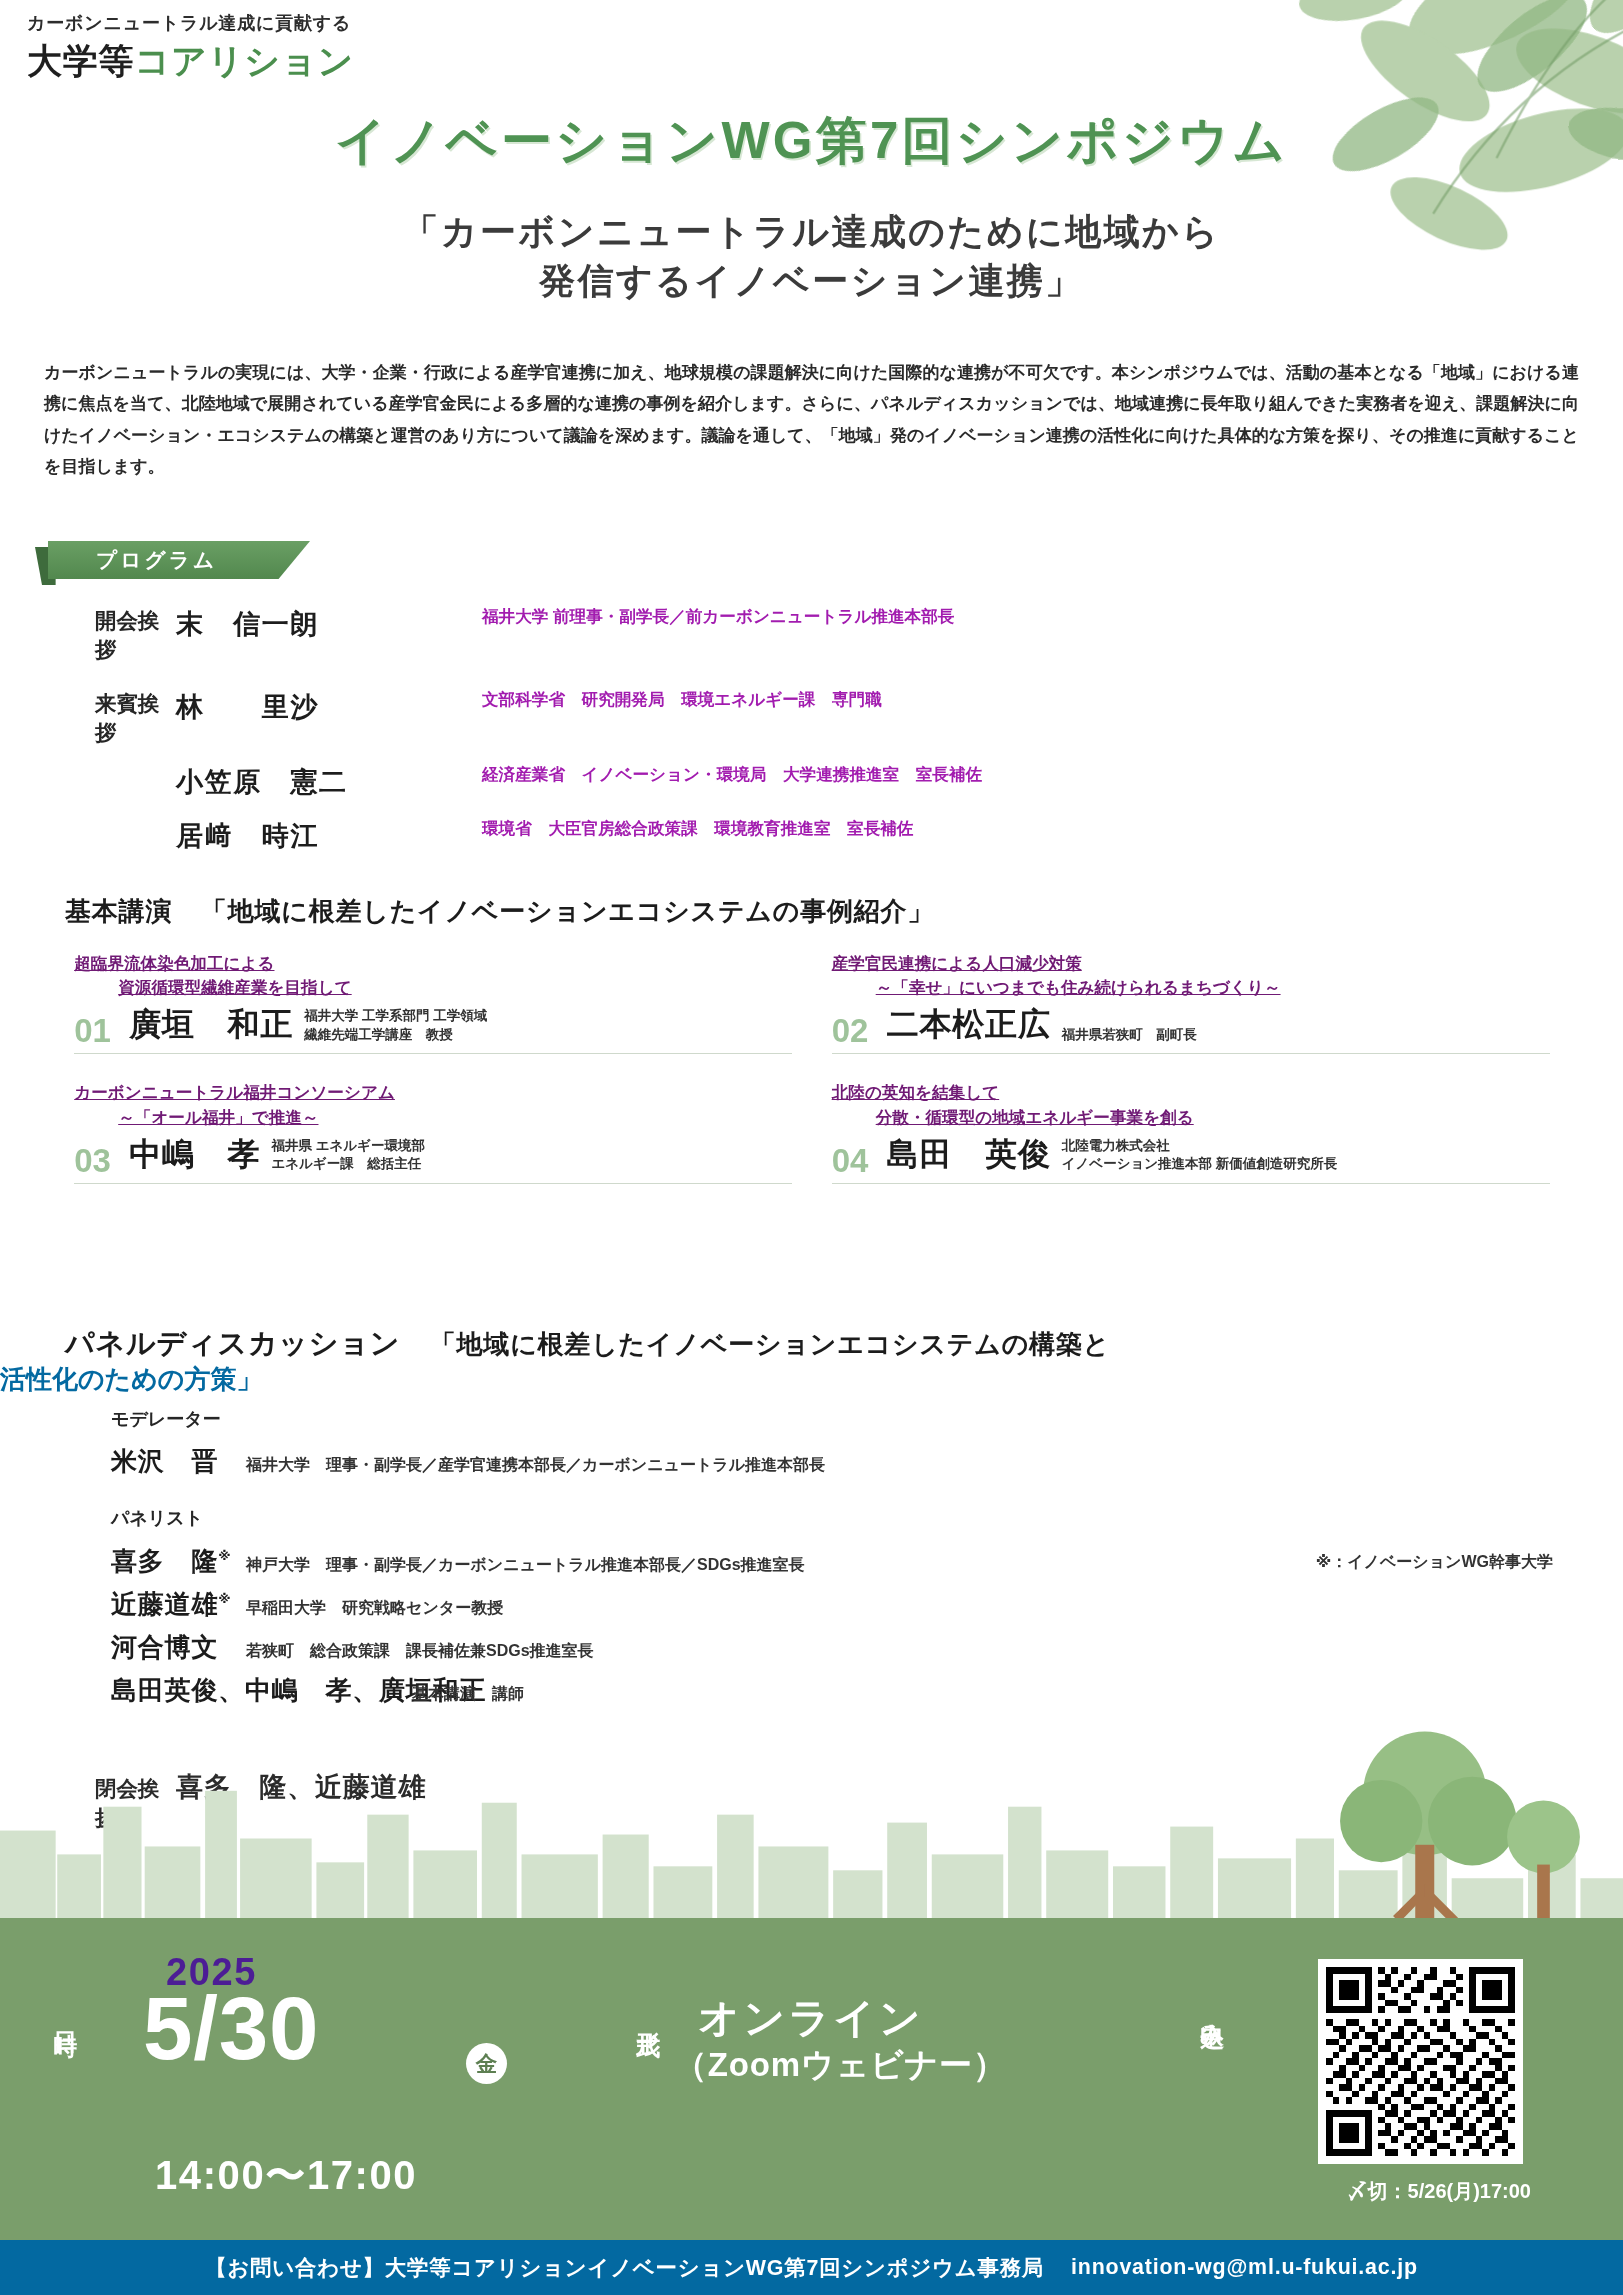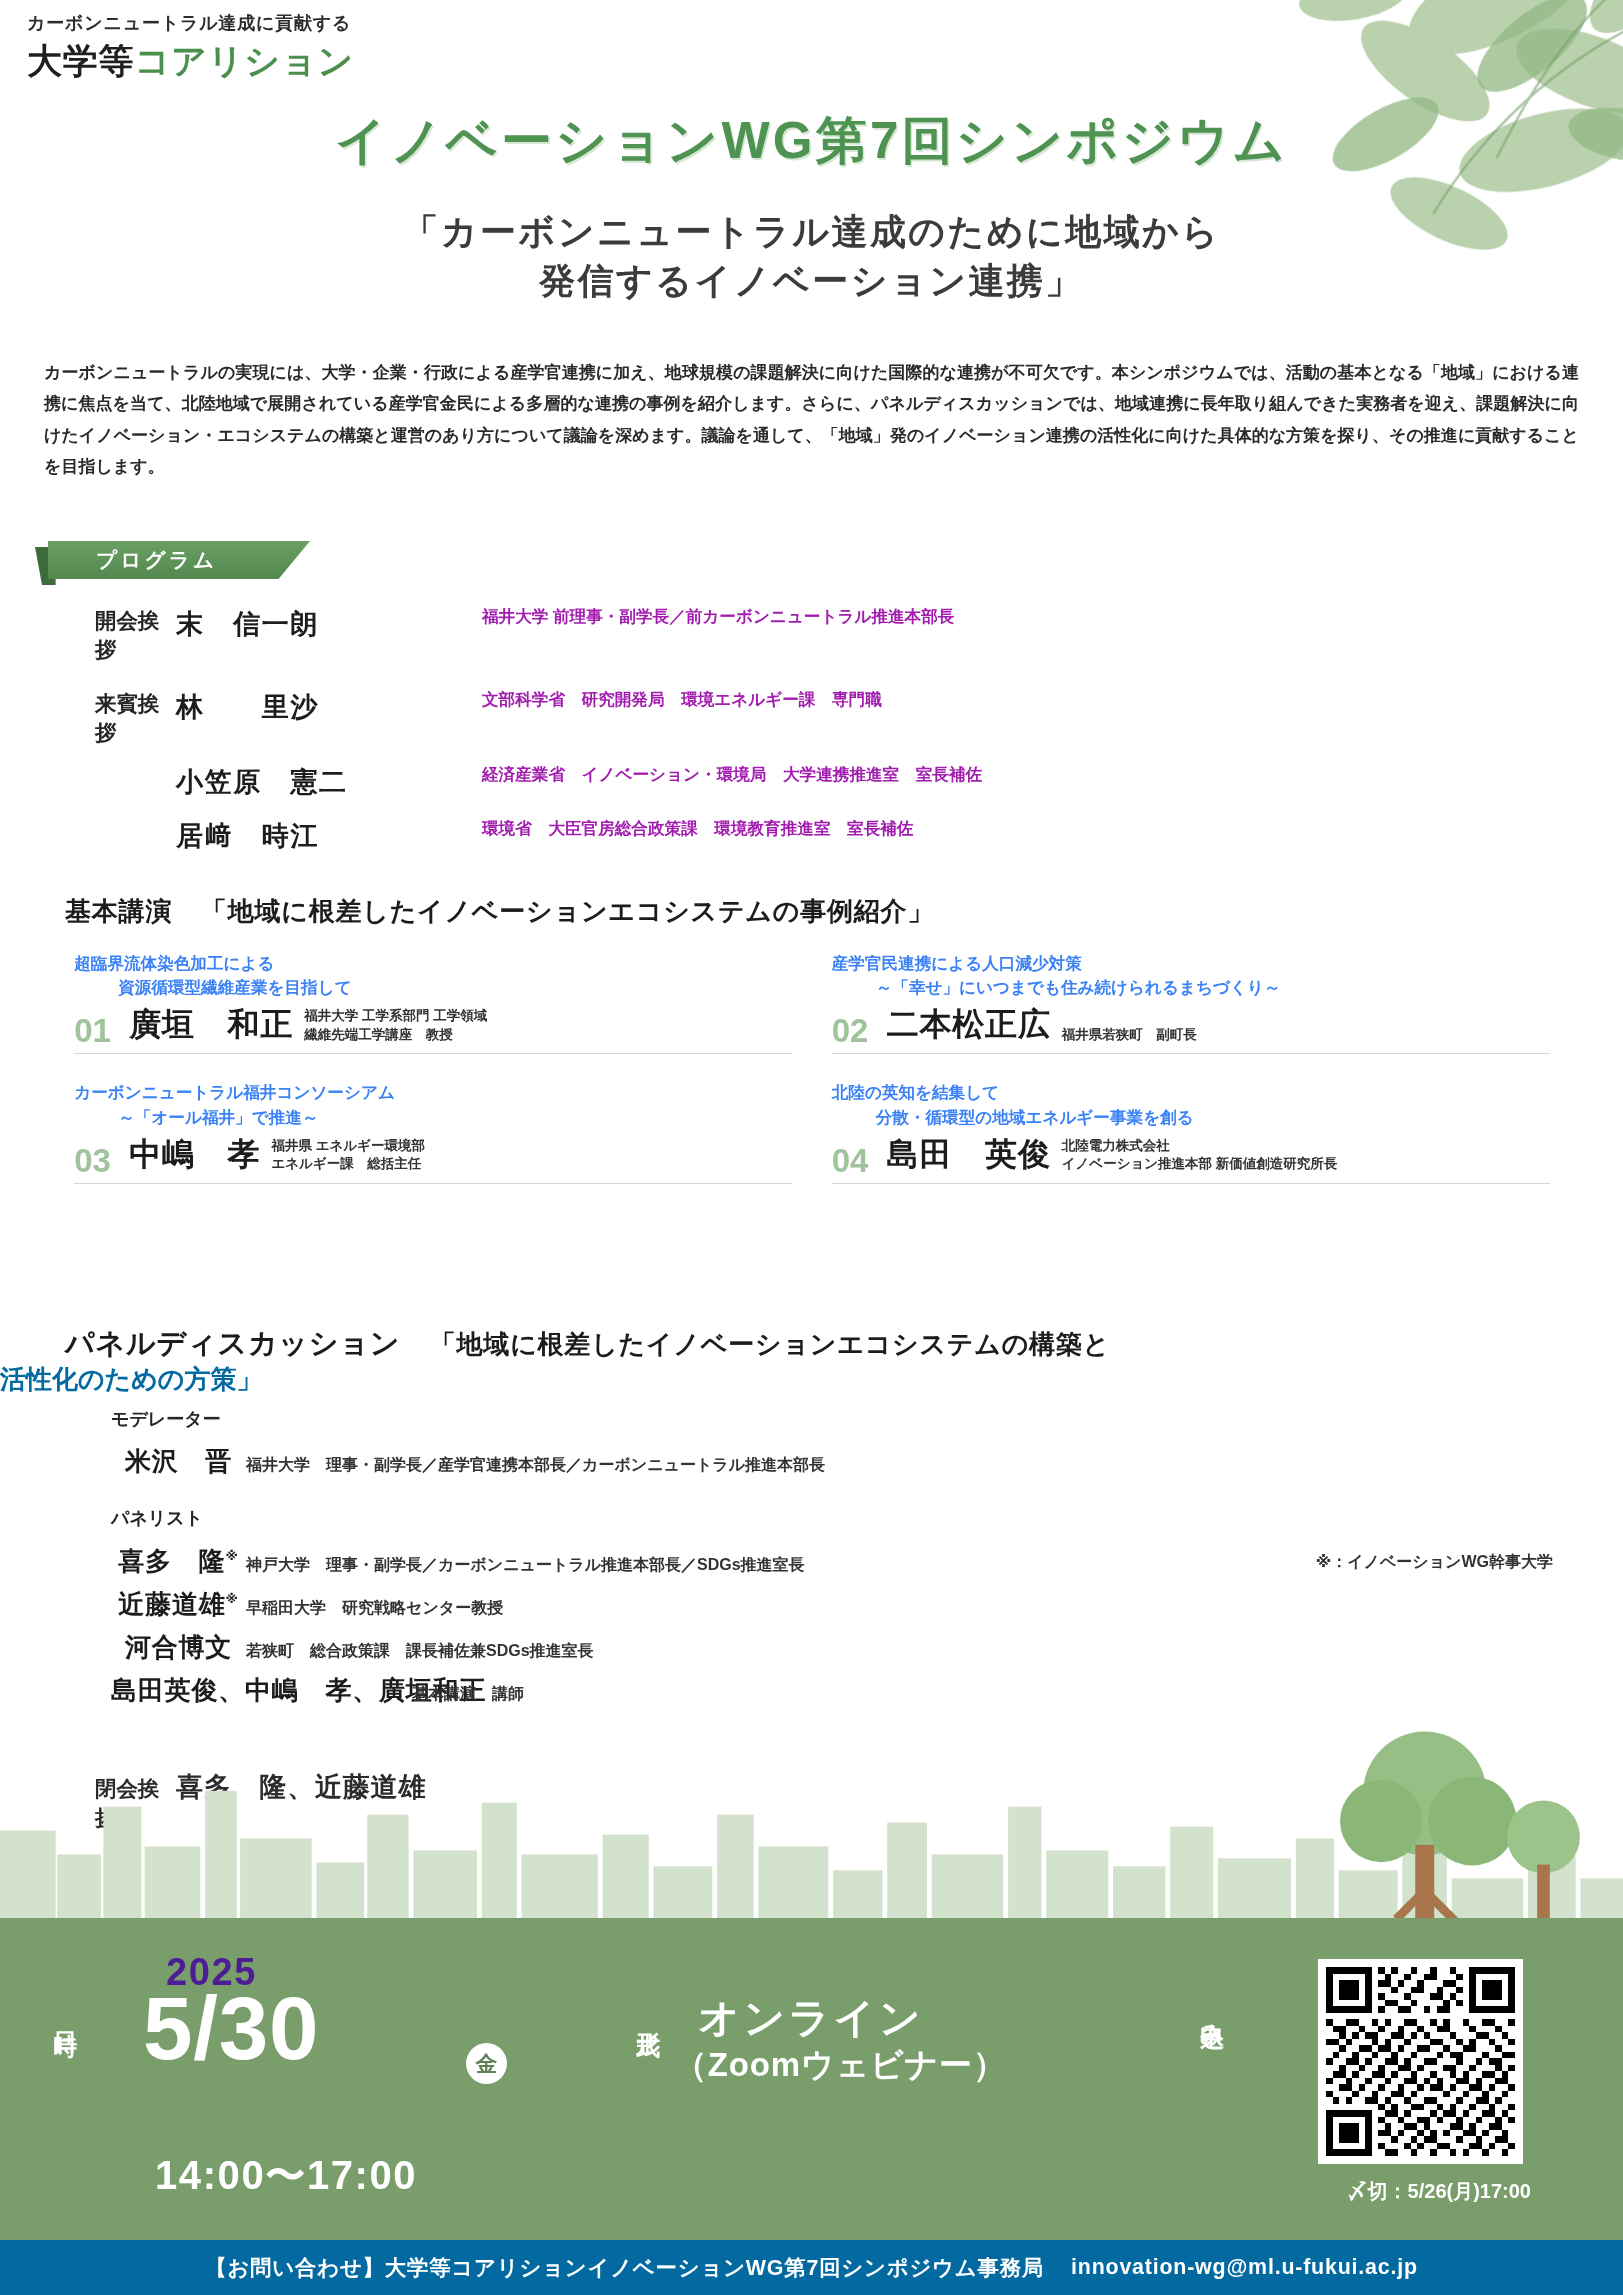--- a/index.html
+++ b/index.html
@@ -174,24 +174,25 @@
     left: 71px;
     top: 947px;
     width: 1482px;
     display: grid;
     grid-template-columns: 1fr 1fr;
     column-gap: 33px;
     row-gap: 14.3px;
   }
   .kn-card { padding: 4.8px 3.2px 8px 3.2px; }
   .kn-sub {
-    color: #3b82f6;
+    color: #701a75;
     font-size: 16.6px;
     font-weight: bold;
     line-height: 1.45;
+    text-decoration: underline;
   }
   .kn-sub .l2 { display: block; padding-left: 44px; }
   .kn-row {
     display: flex;
     align-items: flex-end;
     margin-top: 3.2px;
     border-bottom: 1.2px solid #cfd9cc;
     padding-bottom: 6.3px;
   }
   .kn-num {
@@ -238,21 +239,21 @@
     font-size: 26px;
     font-weight: bold;
     color: #0369a1;
   }
   .pd-role {
     position: absolute;
     font-size: 18px;
     font-weight: 600;
     color: #262626;
   }
-  .pd-list { position: absolute; left: 0; right: 0; text-align: center; }
+  .pd-list { position: absolute; left: 0; right: 0; }
   .pd-row {
     display: flex;
     align-items: baseline;
     margin-bottom: 8px;
   }
   .pd-name {
     width: 246px;
     padding-left: 111px;
     box-sizing: border-box;
     font-size: 26px;

